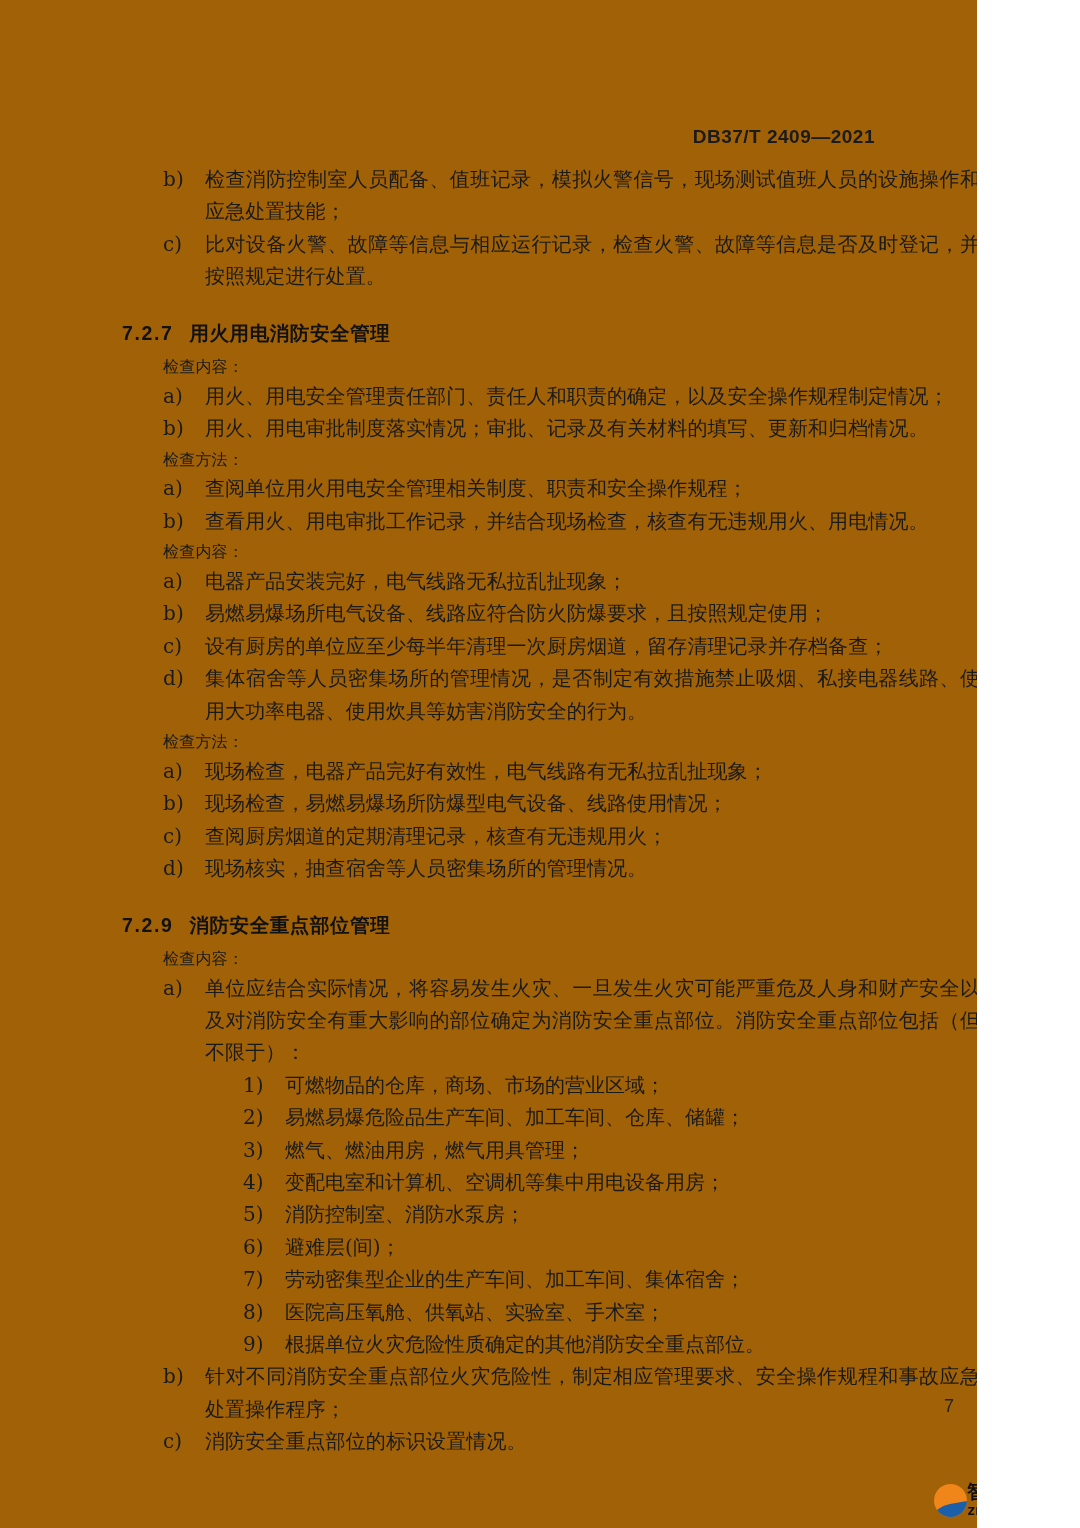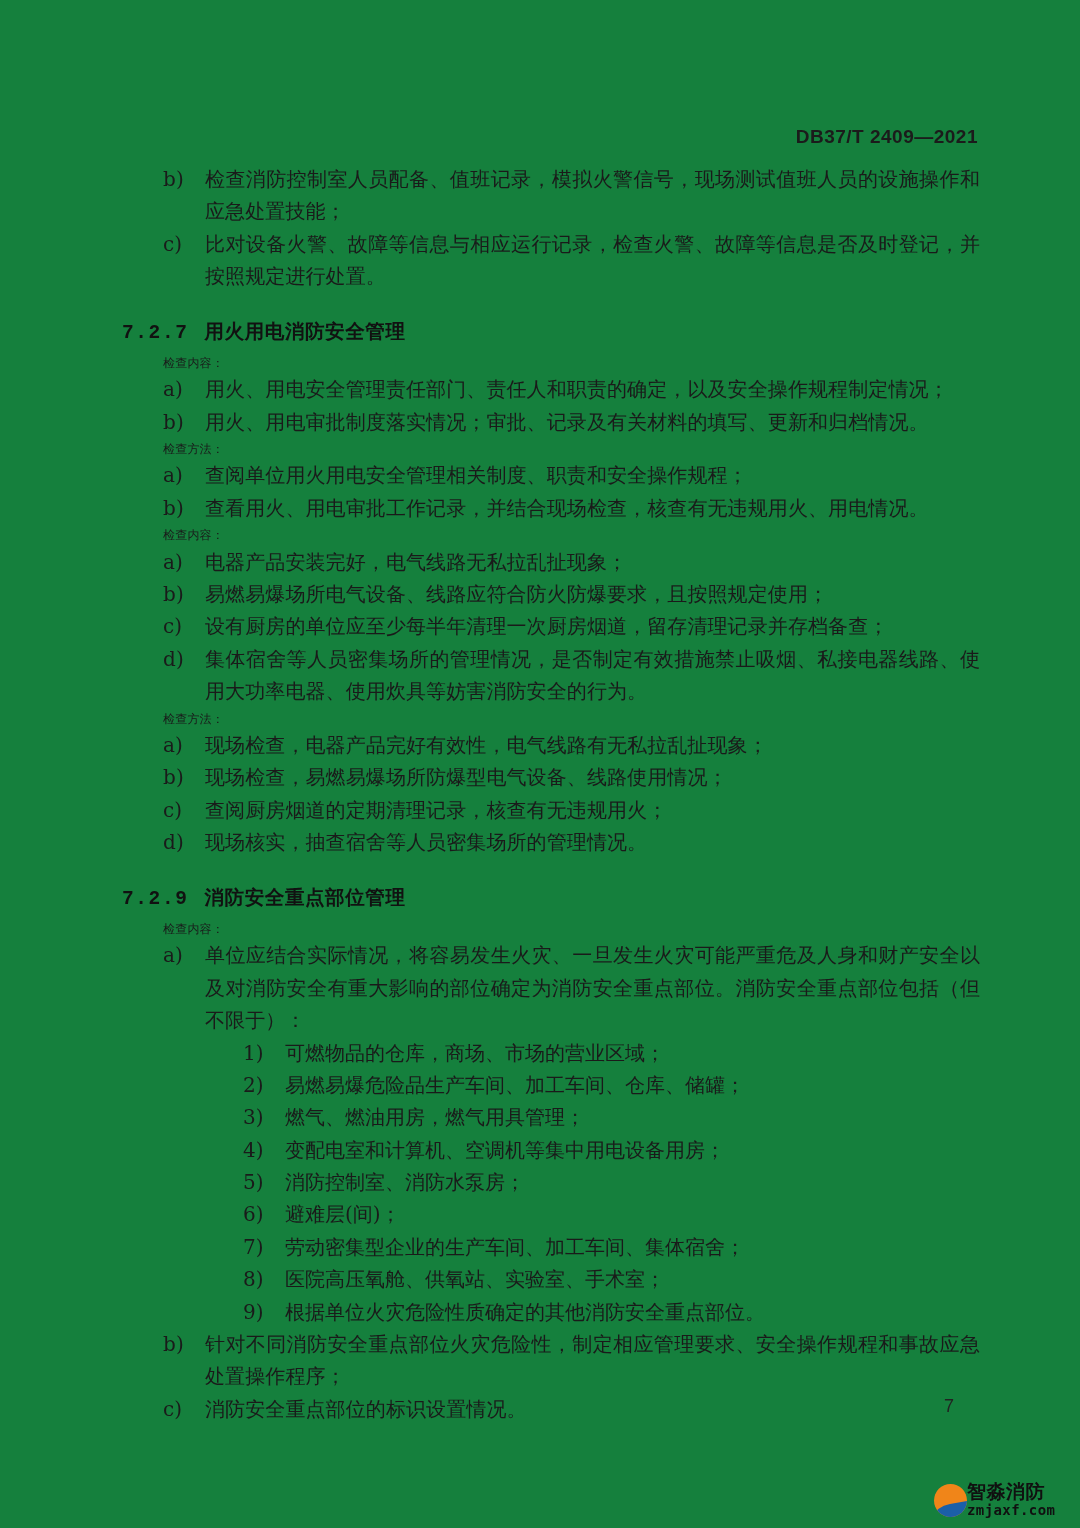--- a/index.html
+++ b/index.html
@@ -6,23 +6,23 @@
     margin: 0;
     padding: 0;
     background: #ffffff;
   }
   body {
     font-family: "DejaVu Serif", "Liberation Serif", serif;
     color: #1a1a1a;
   }
   .page {
     position: relative;
-    width: 1080px;
+    width: 977px;
     height: 1528px;
-    background: #15803d;
+    background: #a16207;
     overflow: hidden;
     box-sizing: border-box;
   }
   .page-header {
     position: absolute;
     top: 126px;
     right: 102px;
     font-family: "Liberation Sans", "DejaVu Sans", sans-serif;
     font-weight: bold;
     font-size: 19px;
@@ -32,40 +32,40 @@
   }
   .content {
     position: absolute;
     top: 163px;
     left: 118px;
     width: 862px;
   }
 
   
   .sec-heading {
-    font-family: Liberation Mono, monospace;
+    font-family: Liberation Sans, sans-serif;
     font-weight: bold;
     font-size: 19.5px;
     color: #111111;
     margin: 26px 0 4px 0;
     padding-left: 4px;
     display: flex;
     align-items: baseline;
     line-height: 1.5;
   }
   .sec-heading .num {
     letter-spacing: 1.6px;
     margin-right: 16px;
     white-space: nowrap;
   }
   .sec-heading .ttl { letter-spacing: 0.6px; }
 
   
   .label-line {
-    font-size: 12px;
+    font-size: 16px;
     line-height: 1.62;
     margin-left: 45px;
     letter-spacing: 0.2px;
     padding-top: 2px;
   }
 
   
   .lst { margin: 0; padding: 0; }
   .lst-item {
     display: flex;

